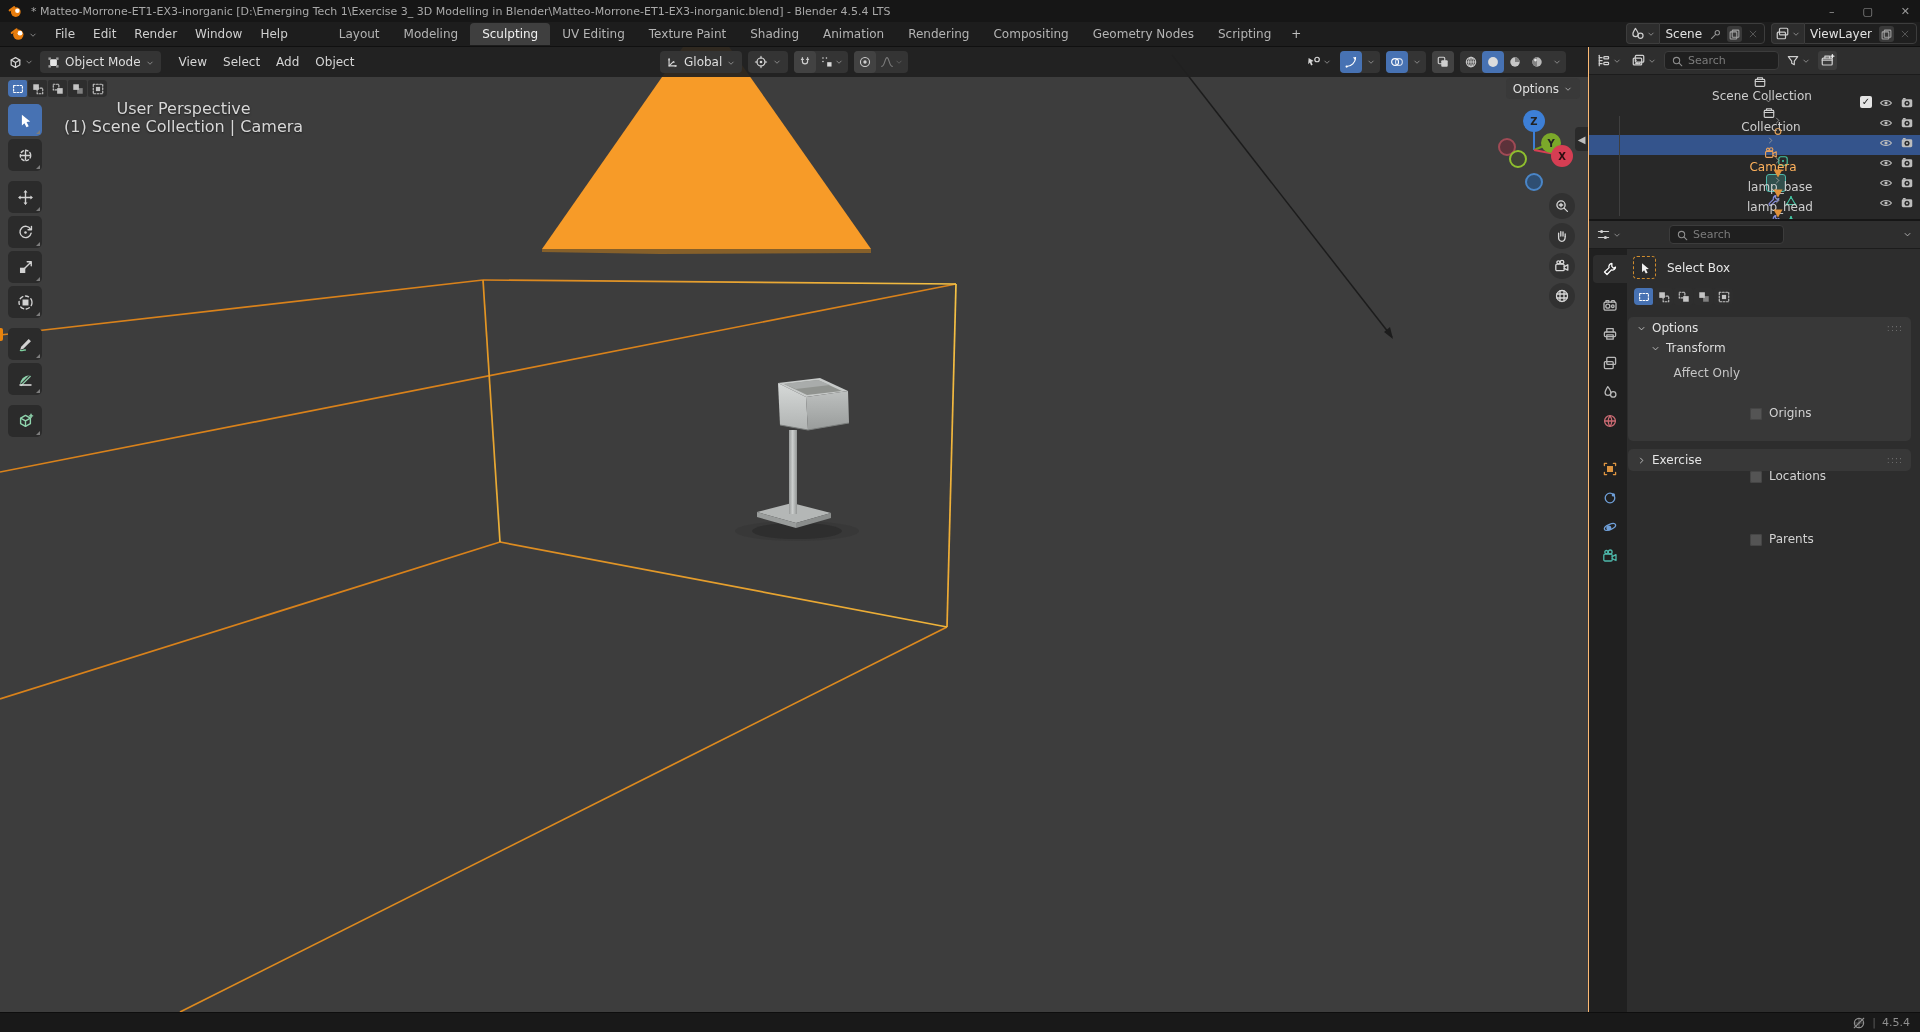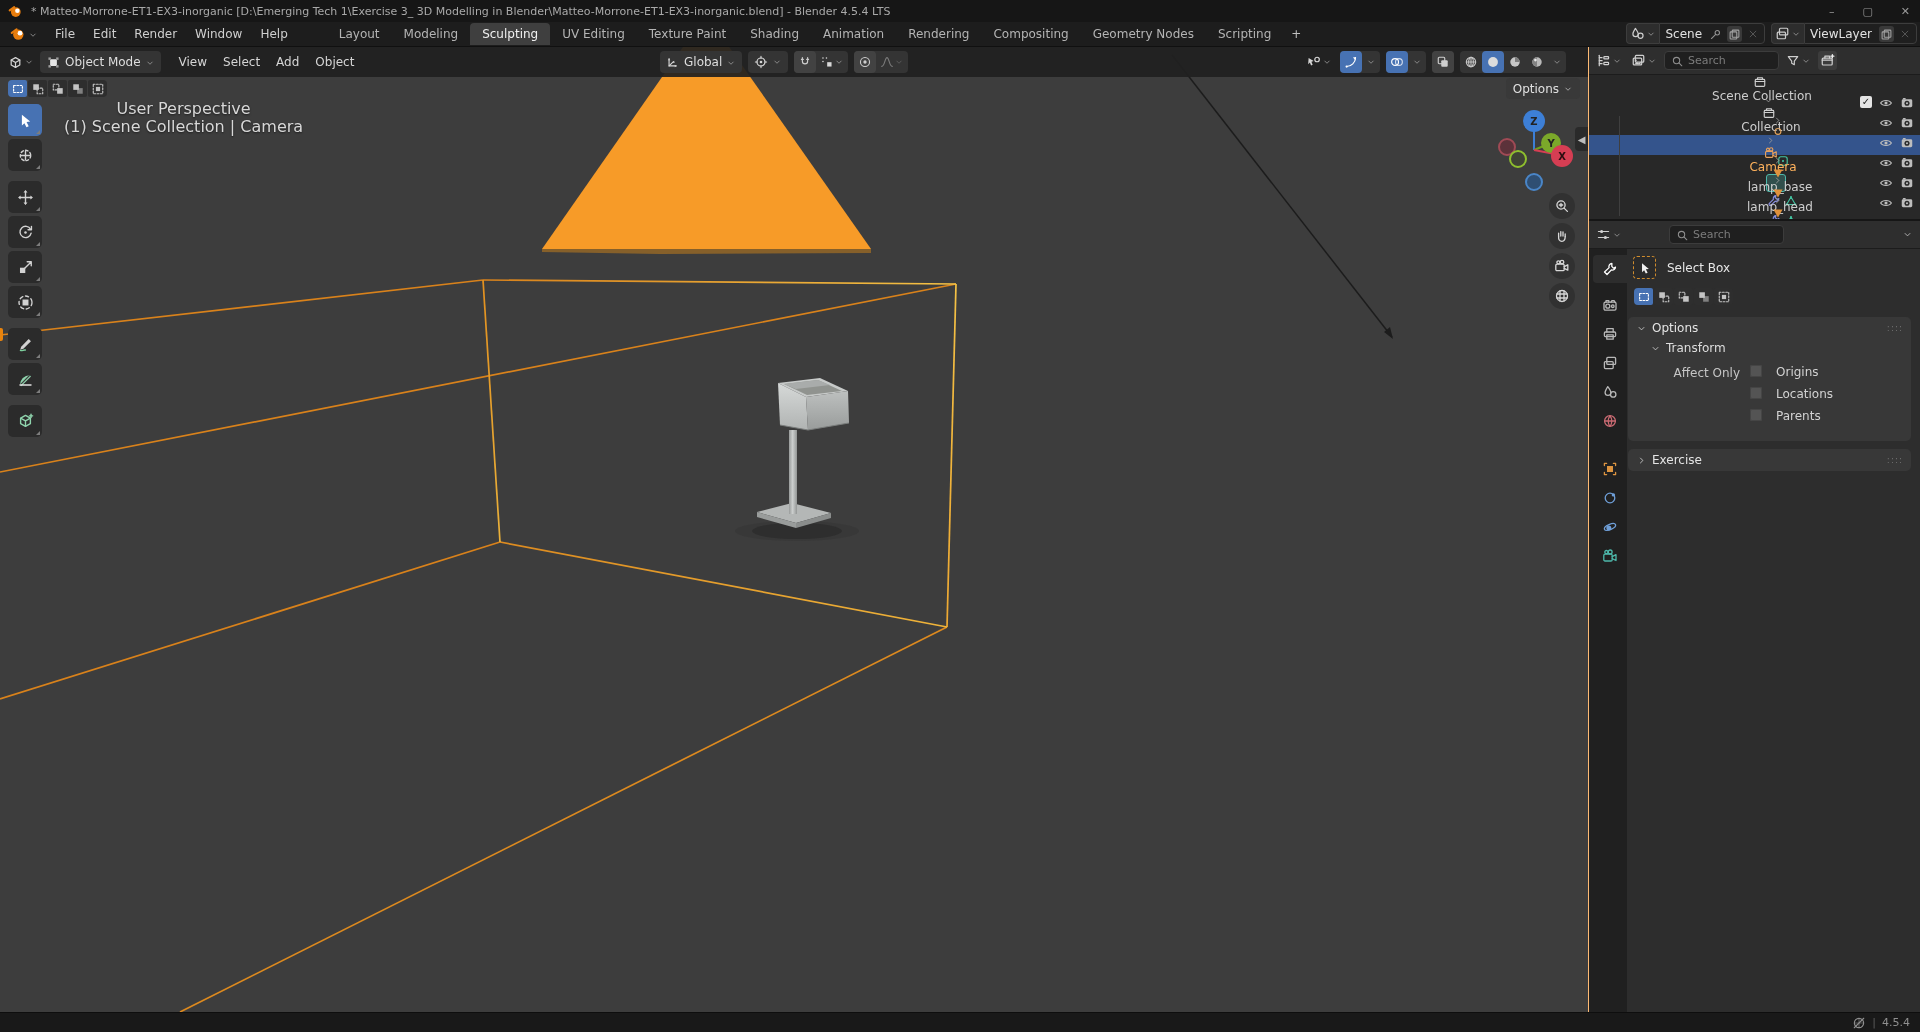--- a/index.html
+++ b/index.html
@@ -107,21 +107,21 @@
   .tool-head { position:absolute; left:6px; top:7px; display:flex; align-items:center; gap:11px; }
   .tool-thumb { width:23px; height:23px; border:1px dashed #cf8c2e; border-radius:4px; background:#2a2a2a; display:flex; align-items:center; justify-content:center; color:#ececec; }
   .p-modes { position:absolute; left:7px; top:39px; display:flex; gap:1px; }
   .panel { position:absolute; left:1px; right:9px; background:#383838; border-radius:5px; }
   .panel-head { height:22px; display:flex; align-items:center; gap:5px; padding:0 8px; color:#e4e4e4; }
   .panel-head .grip { margin-left:auto; color:#6e6e6e; font-size:9px; letter-spacing:1px; }
   .sub-head { display:flex; align-items:center; gap:5px; padding:2px 0 2px 22px; color:#dedede; }
   .affect-row { display:flex; align-items:flex-start; margin-top:8px; }
   .affect-label { width:112px; text-align:right; color:#c6c6c6; padding-top:1px; }
   .affect-checks { margin-left:10px; display:flex; flex-direction:column; gap:8px; }
-  .check-item { display:flex; align-items:flex-start; gap:14px; color:#d2d2d2; }
+  .check-item { display:flex; align-items:flex-end; gap:7px; color:#d2d2d2;margin-top:41px; }
   .checkbox-empty { width:12px; height:12px; background:#545454; border-radius:2px; box-shadow:inset 0 0 0 1px #454545; }
 
   
   .statusbar { height:20px; background:#191919; border-top:1px solid #0e0e0e; display:flex; align-items:center; justify-content:flex-end; padding:0 10px; color:#8f8f8f; gap:6px; font-size:11px; }
   .statusbar .sep { color:#5c5c5c; }
 </style>
 </head>
 <body>
 
 <div class="titlebar">

